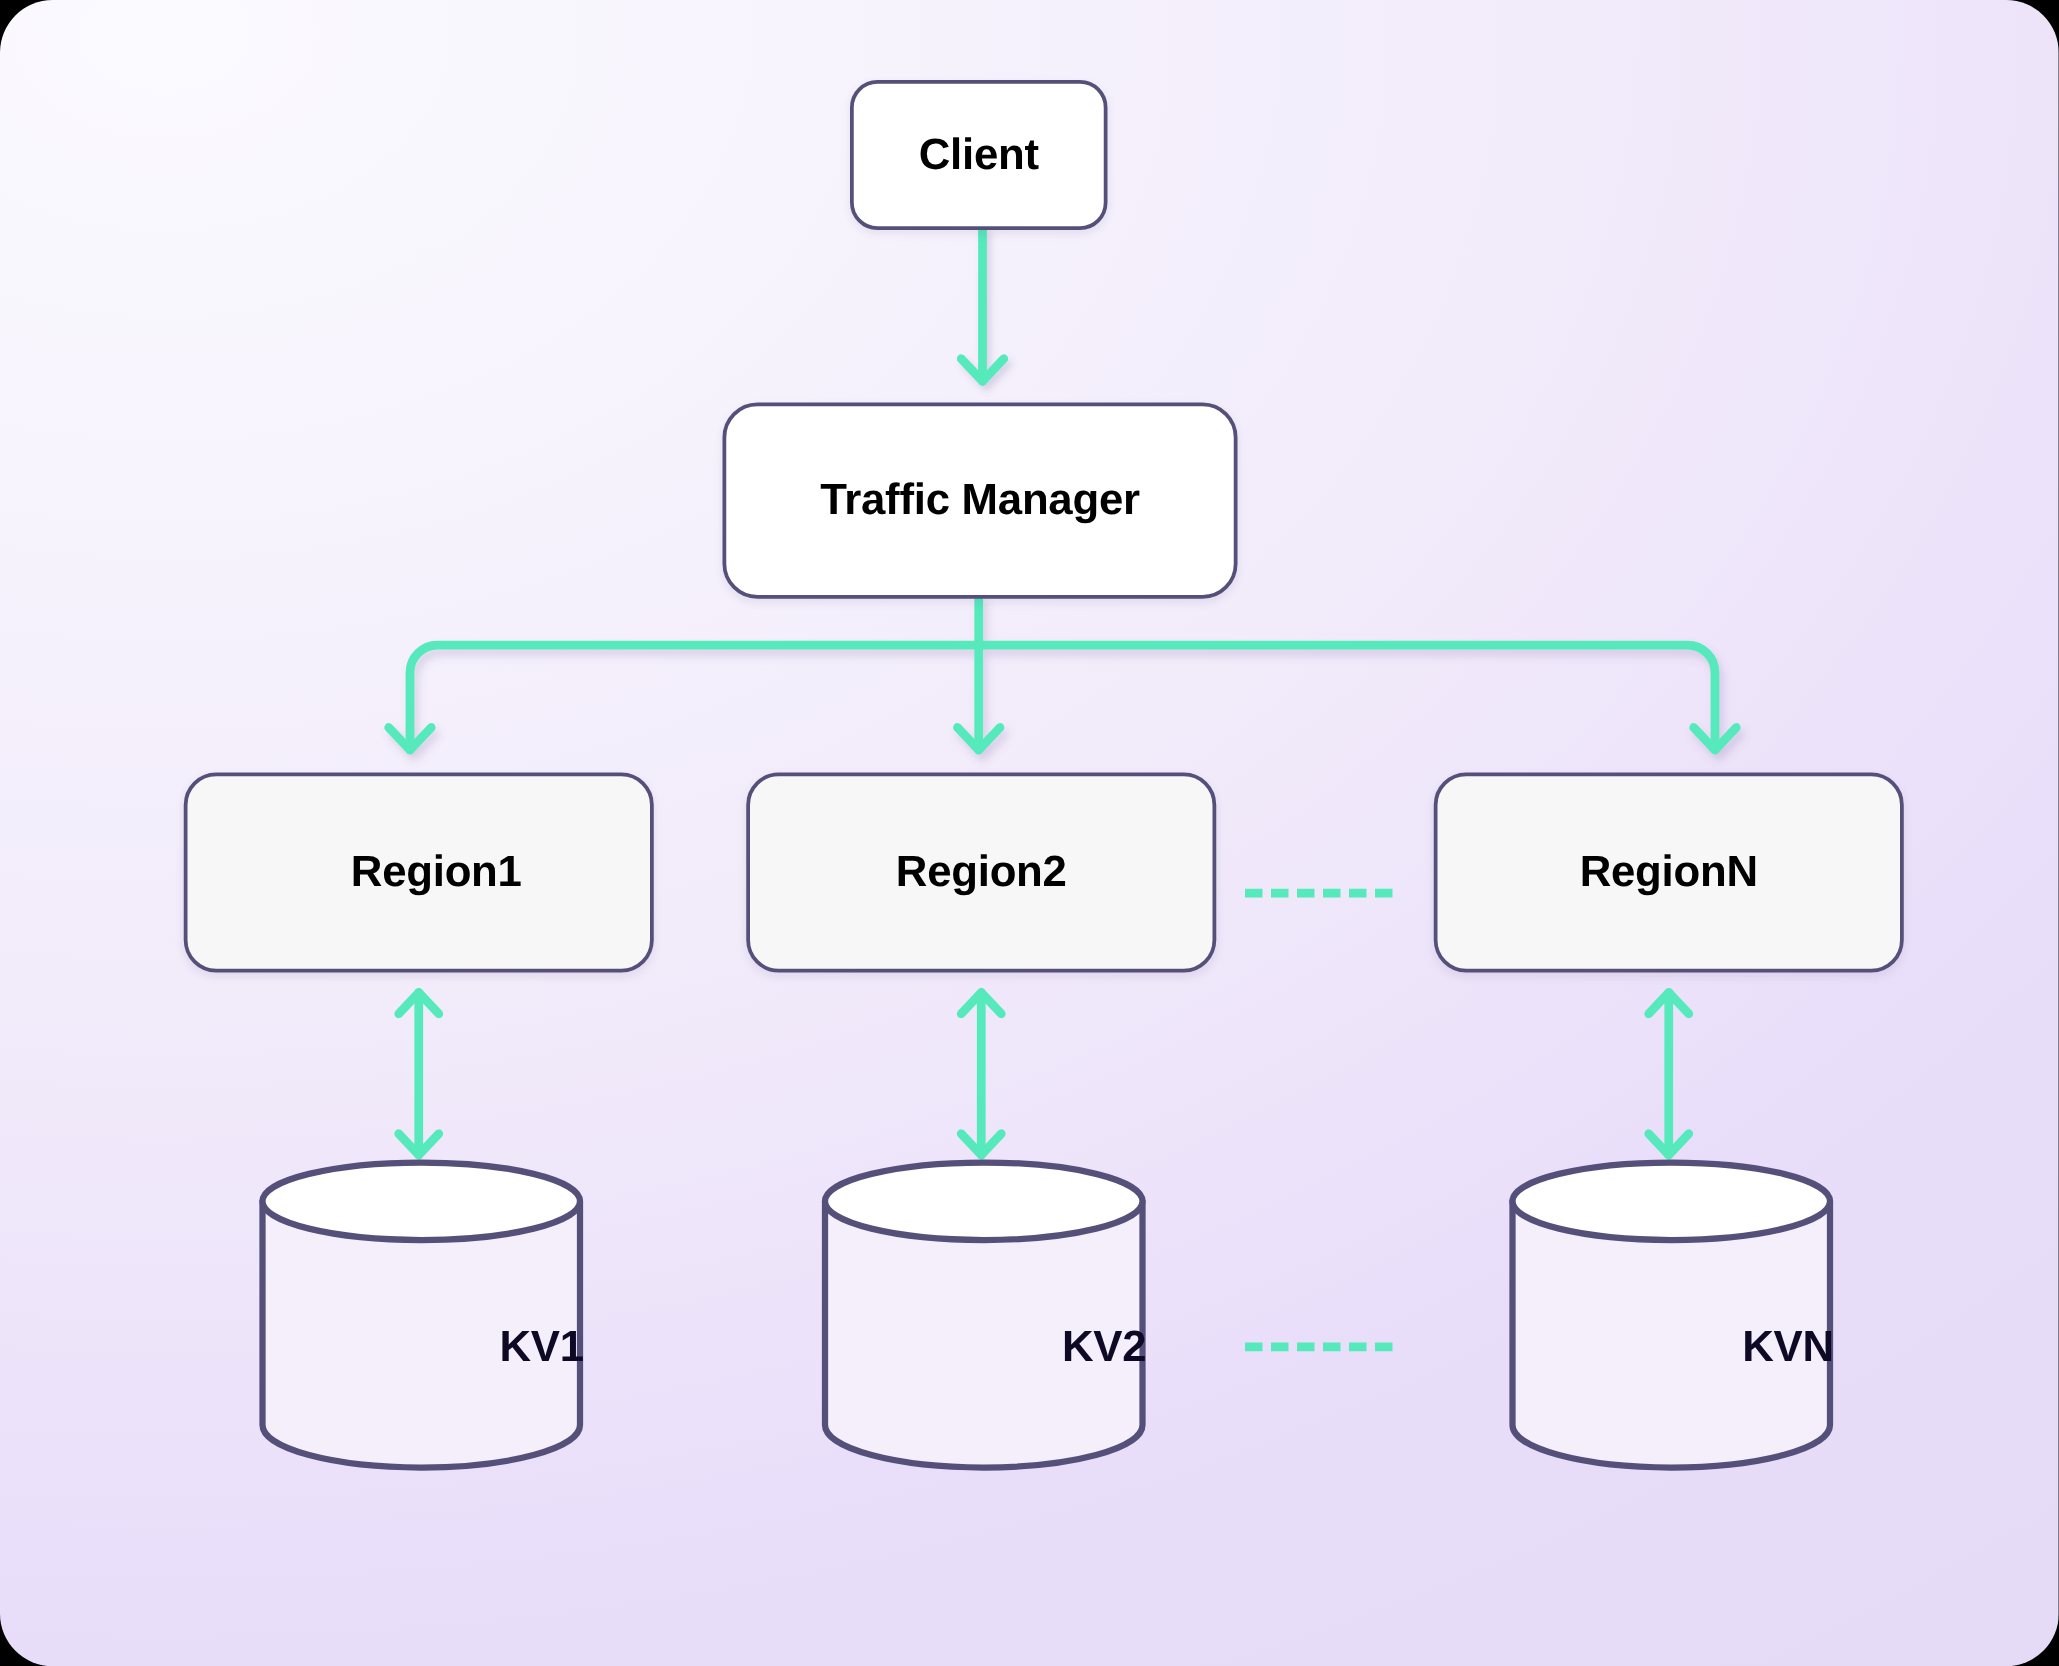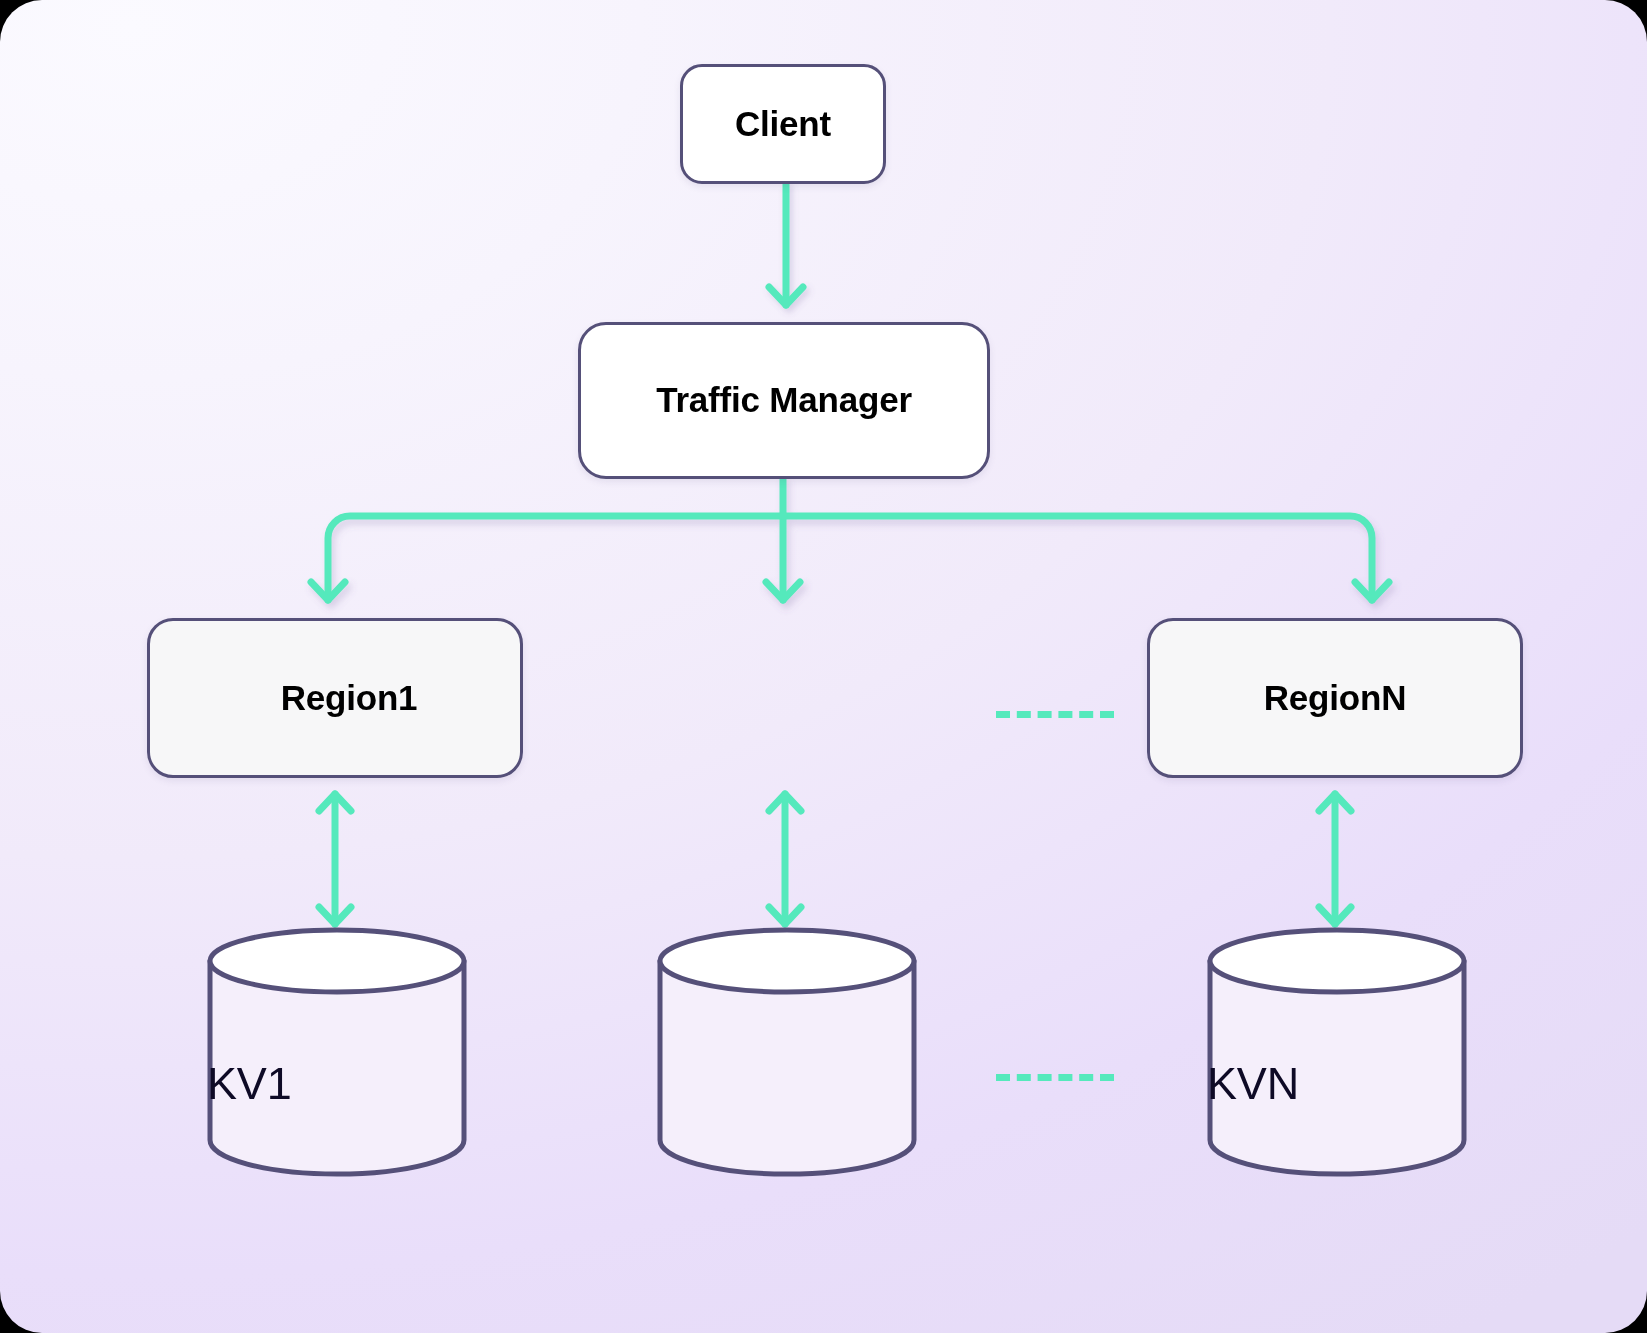--- a/index.html
+++ b/index.html
@@ -56,24 +56,24 @@
 
   
   .cyl {
     position: absolute;
   }
   .cyl svg { display: block; overflow: visible; }
   .cyl-label {
     position: absolute;
     left: 0;
     width: 100%;
-    text-align: left;
+    text-align: right;
     color: #0e0a26;
-    font-weight: 400;
-    font-size: 45px;
+    font-weight: 700;
+    font-size: 35px;
     letter-spacing: -0.2px;
   }
 
   
   .conn {
     position: absolute;
     pointer-events: none;
   }
   .conn svg { display: block; overflow: visible; }
 
@@ -129,20 +129,23 @@
   </div>
 
   <div class="node node-tm" style="left:578px; top:322px; width:412px; height:157px;border-radius:28px;">
     <span>Traffic Manager</span>
   </div>
 
   <div class="node node-region" style="left:147px; top:618px; width:376px; height:160px;padding-left:28px;">
     <span>Region1</span>
   </div>
 
+  <div class="node node-region" style="left:597px; top:618px; width:376px; height:160px;">
+    <span>Region2</span>
+  </div>
 
   <div class="node node-region" style="left:1147px; top:618px; width:376px; height:160px;">
     <span>RegionN</span>
   </div>
 
   <div class="dashes" style="left:996px; top:711px; width:118px;"></div>
 
   <div class="conn" style="left:305px; top:788px; width:60px; height:142px;">
     <svg width="60" height="142" viewBox="0 0 60 142">
       <g fill="none" stroke="#55e9bc" stroke-width="7" stroke-linecap="round" stroke-linejoin="round">
@@ -179,20 +182,21 @@
       <ellipse cx="130" cy="33" rx="127" ry="31" fill="#ffffff" stroke="#555079" stroke-width="5"></ellipse>
     </svg>
     <div class="cyl-label" style="top:130px;">KV1</div>
   </div>
 
   <div class="cyl" style="left:657px; top:928px; width:260px; height:260px;">
     <svg width="260" height="260" viewBox="0 0 260 260">
       <path d="M3 33 L3 212 A127 34 0 0 0 257 212 L257 33 Z" fill="#f5effb" stroke="#555079" stroke-width="5" stroke-linejoin="round"></path>
       <ellipse cx="130" cy="33" rx="127" ry="31" fill="#ffffff" stroke="#555079" stroke-width="5"></ellipse>
     </svg>
+    <div class="cyl-label" style="top:130px;">KV2</div>
   </div>
 
   <div class="cyl" style="left:1207px; top:928px; width:260px; height:260px;">
     <svg width="260" height="260" viewBox="0 0 260 260">
       <path d="M3 33 L3 212 A127 34 0 0 0 257 212 L257 33 Z" fill="#f5effb" stroke="#555079" stroke-width="5" stroke-linejoin="round"></path>
       <ellipse cx="130" cy="33" rx="127" ry="31" fill="#ffffff" stroke="#555079" stroke-width="5"></ellipse>
     </svg>
     <div class="cyl-label" style="top:130px;">KVN</div>
   </div>
 

